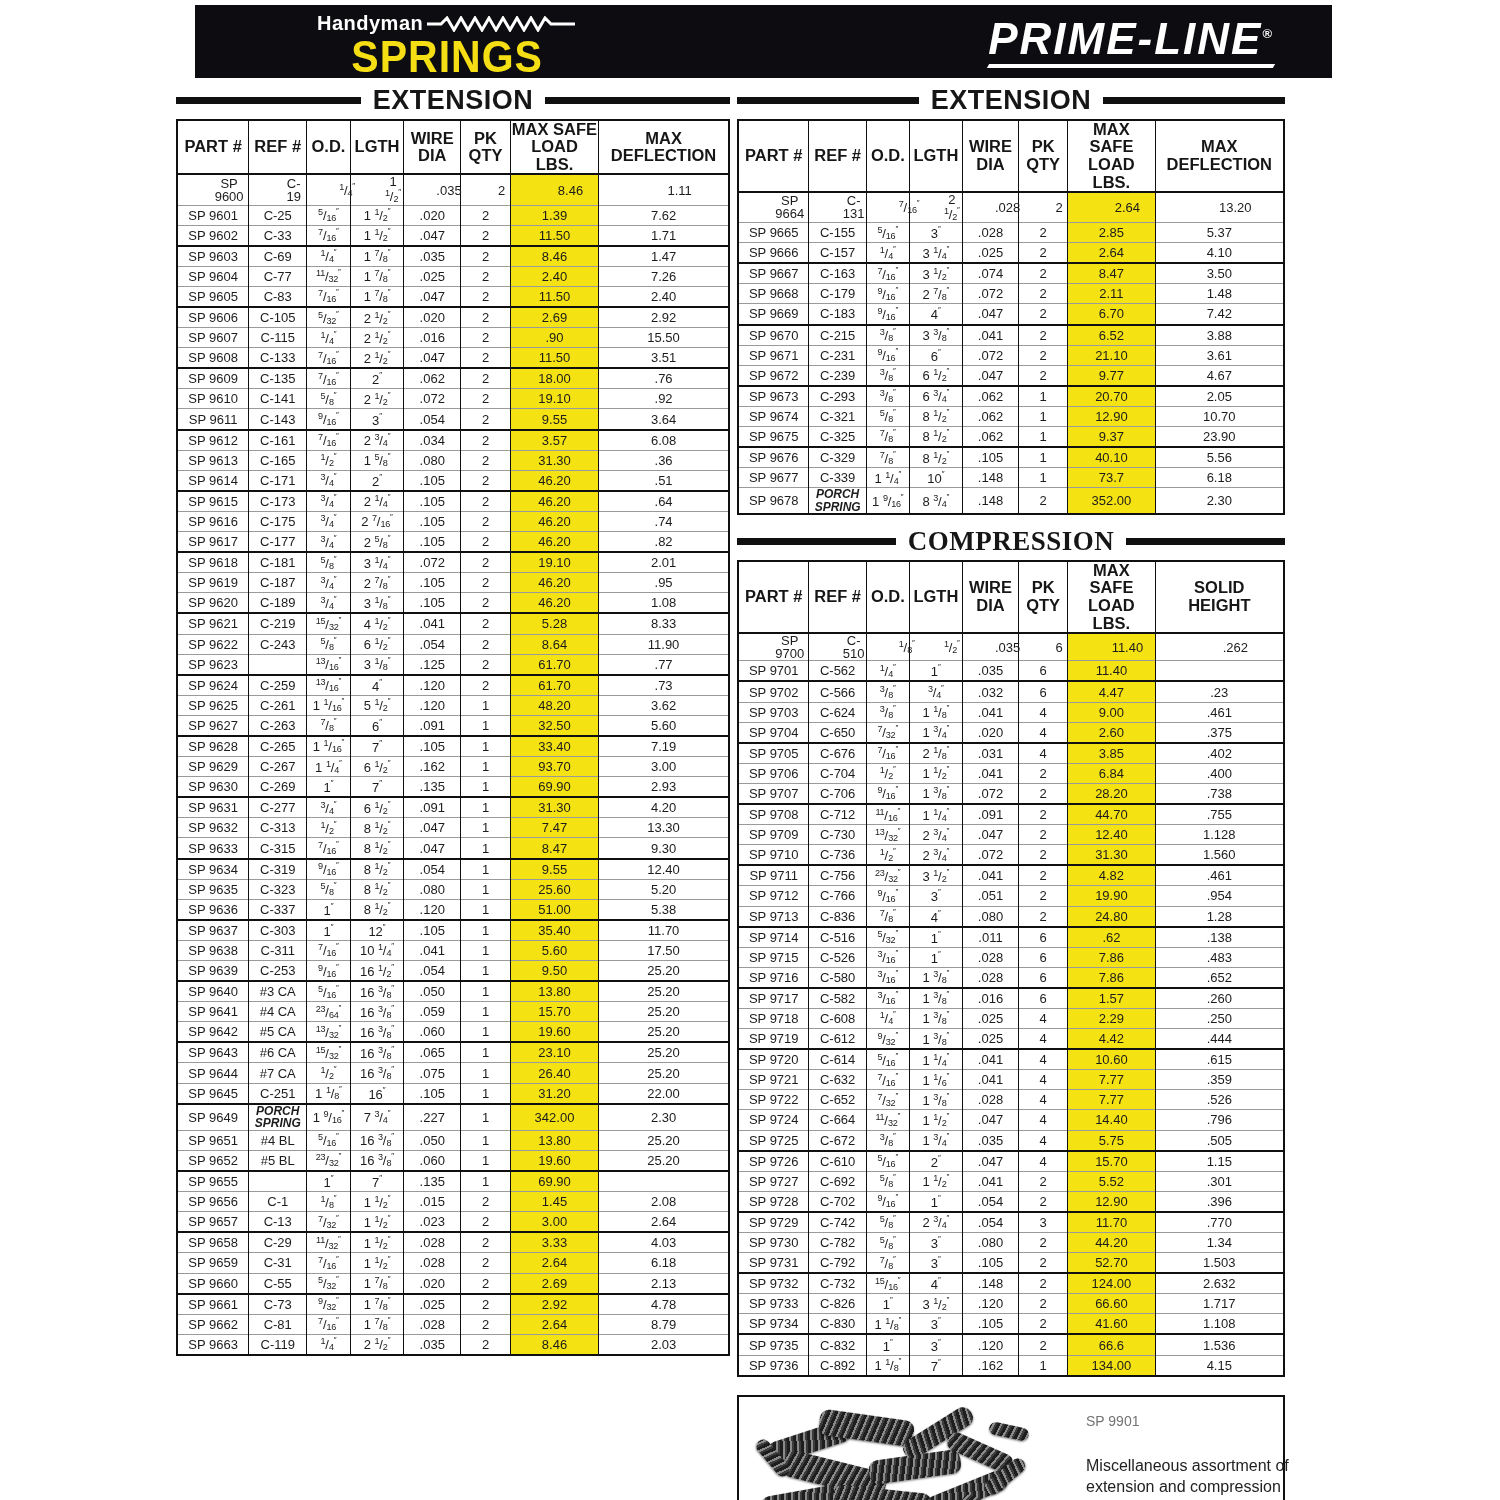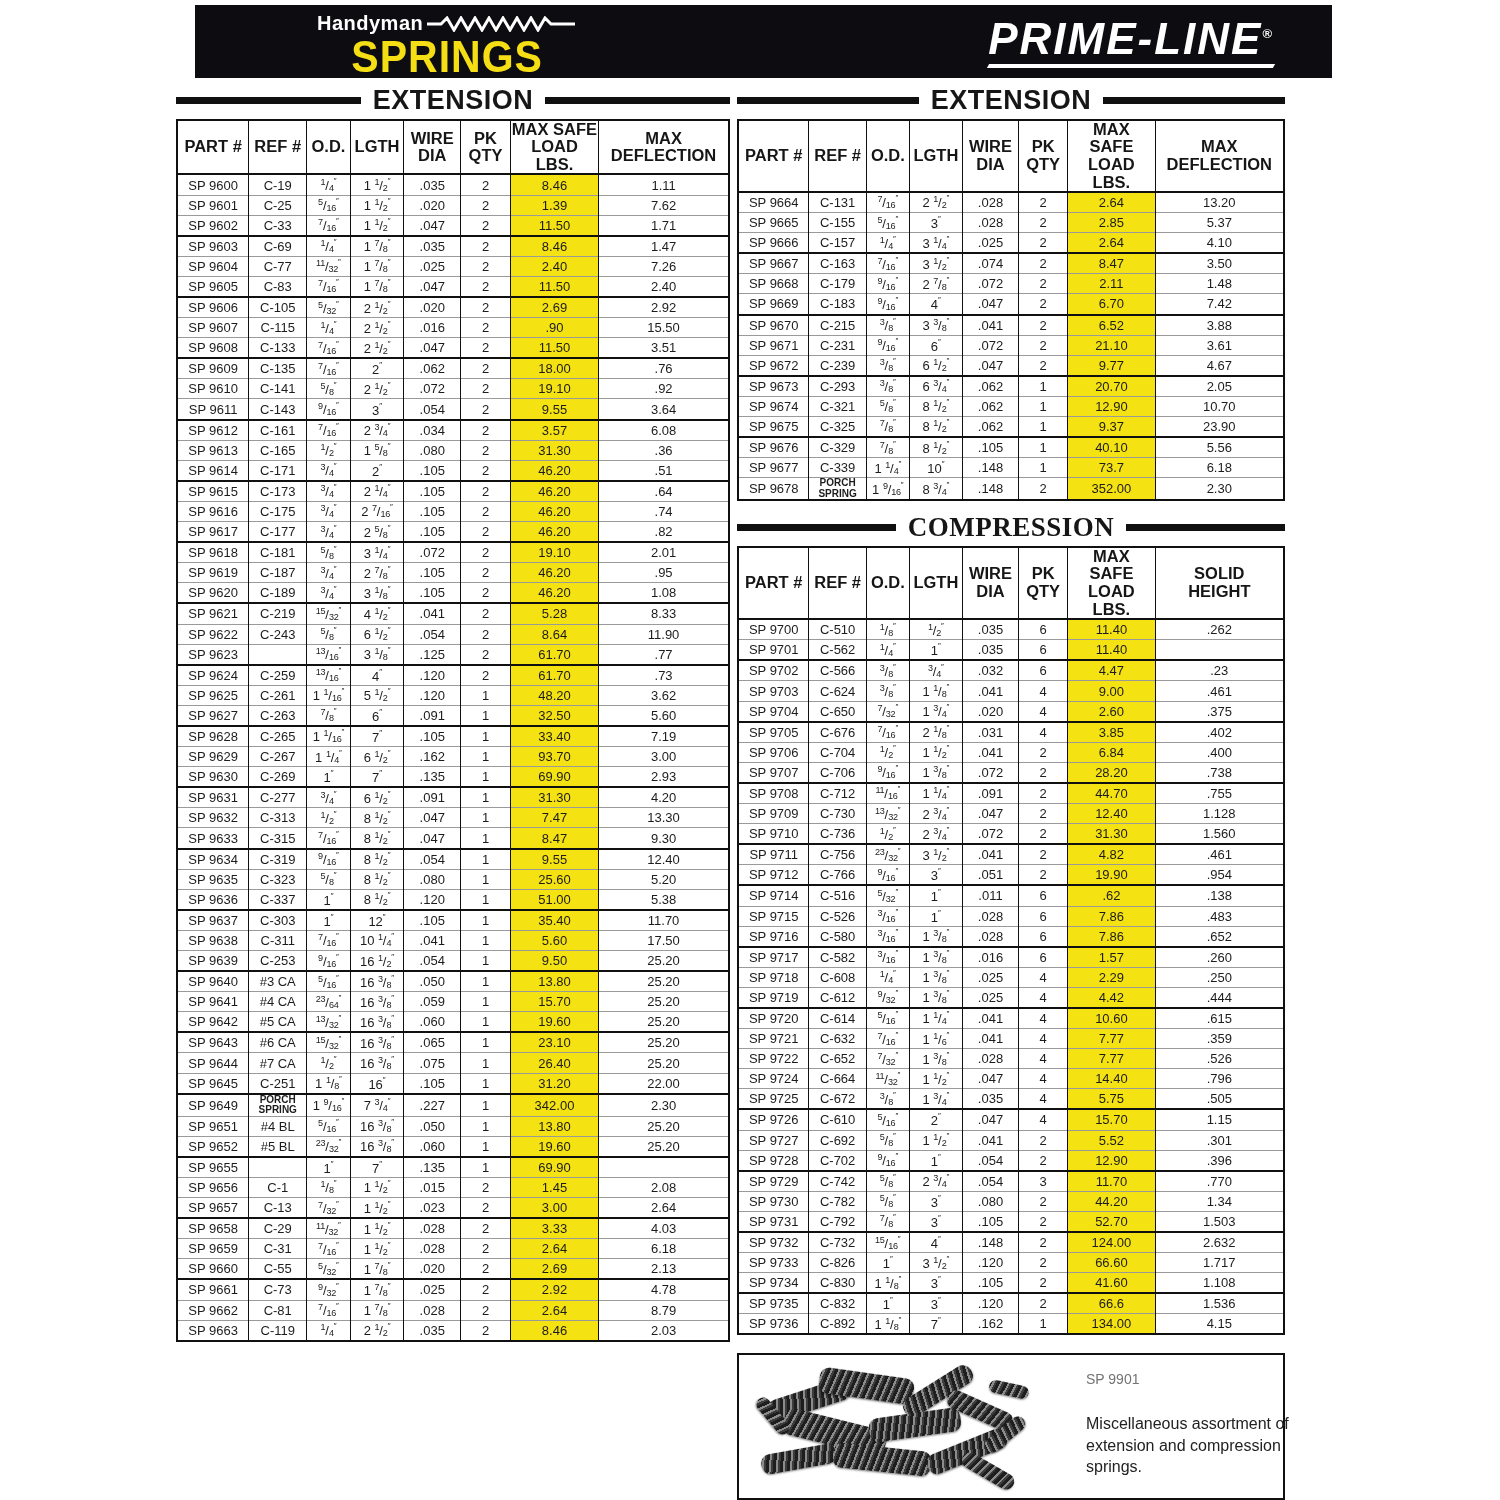--- a/index.html
+++ b/index.html
@@ -26,26 +26,26 @@
   table.cat{border-collapse:collapse;width:100%;table-layout:fixed;margin-top:5px;
             border:2.5px solid #101010;}
   table.cat th{border:1.6px solid #101010;border-bottom:2.5px solid #101010;
                font-size:16.5px;font-weight:bold;line-height:1.06;white-space:pre-line;
                height:44px;padding:0 1px;text-align:center;vertical-align:middle;
                transform:scaleY(1.02);}
   table.cat td{border-left:1.6px solid #101010;border-right:1.6px solid #101010;
                border-top:1px solid #9a9a9a;height:19.1px;padding:0;text-align:center;
                font-size:13px;line-height:1;vertical-align:middle;color:#1c1c1c;}
   table.cat tr.gstart td{border-top:2.5px solid #101010;}
-  table.cat tbody tr:first-child td{border-top:none;}
+  table.cat tbody tr:first-child td{border-top:none;padding-left:32px;}
   td.hl{background:#f5e213;}
   td .fr sup{font-size:70%;vertical-align:5px;letter-spacing:-.3px;}
   td .fr sub{font-size:70%;vertical-align:-1px;letter-spacing:-.3px;}
   sup.in{font-size:62%;vertical-align:7px;}
-  .porch{font-size:10px;font-weight:bold;line-height:1.05;display:inline-block;}
+  .porch{font-size:12px;font-weight:bold;line-height:1.05;display:inline-block;font-style:italic;}
   .comp-title{margin-top:12px;font-family:Liberation Serif, serif;}
   
   .assort{margin-top:18px;height:143px;border:2.5px solid #101010;display:flex;align-items:stretch;}
   .spring-pile{position:relative;width:305px;flex:none;margin:6px 0 6px 10px;}
   .spring{position:absolute;border-radius:9px;
           background:repeating-linear-gradient(105deg,#1e1e1e 0 3px,#8b8b8b 3px 5px,#3c3c3c 5px 7px);
           box-shadow:0 1px 2px rgba(0,0,0,.45);}
   .s1{left:18px;top:28px;width:84px;height:22px;transform:rotate(-18deg);}
   .s2{left:70px;top:12px;width:95px;height:26px;transform:rotate(8deg);}
   .s3{left:150px;top:20px;width:78px;height:20px;transform:rotate(-32deg);}
@@ -1037,20 +1037,30 @@
           <tr>
             <td>SP 9712</td>
             <td>C-766</td>
             <td><span class="fr"><sup>9</sup>/<sub>16</sub></span><sup class="in">″</sup></td>
             <td><span class="fr">3</span><sup class="in">″</sup></td>
             <td>.051</td>
             <td>2</td>
             <td class="hl">19.90</td>
             <td>.954</td>
           </tr>
+          <tr>
+            <td>SP 9713</td>
+            <td>C-836</td>
+            <td><span class="fr"><sup>7</sup>/<sub>8</sub></span><sup class="in">″</sup></td>
+            <td><span class="fr">4</span><sup class="in">″</sup></td>
+            <td>.080</td>
+            <td>2</td>
+            <td class="hl">24.80</td>
+            <td>1.28</td>
+          </tr>
           <tr class="gstart">
             <td>SP 9714</td>
             <td>C-516</td>
             <td><span class="fr"><sup>5</sup>/<sub>32</sub></span><sup class="in">″</sup></td>
             <td><span class="fr">1</span><sup class="in">″</sup></td>
             <td>.011</td>
             <td>6</td>
             <td class="hl">.62</td>
             <td>.138</td>
           </tr>

